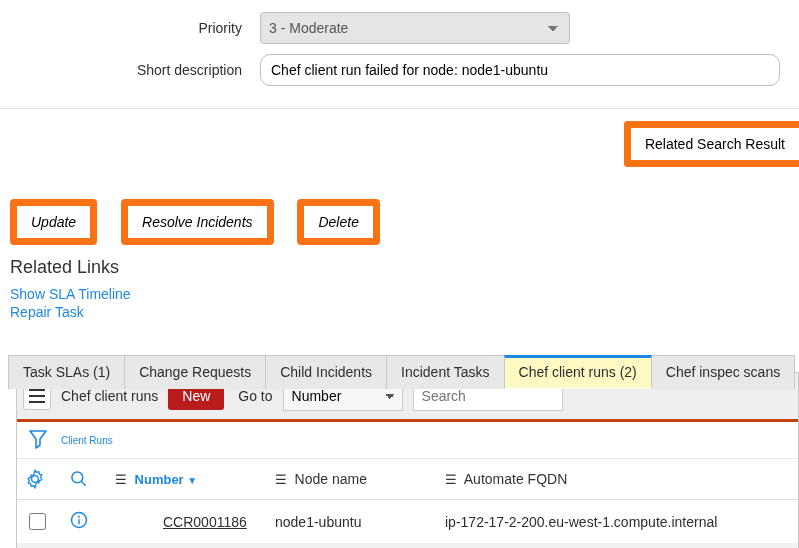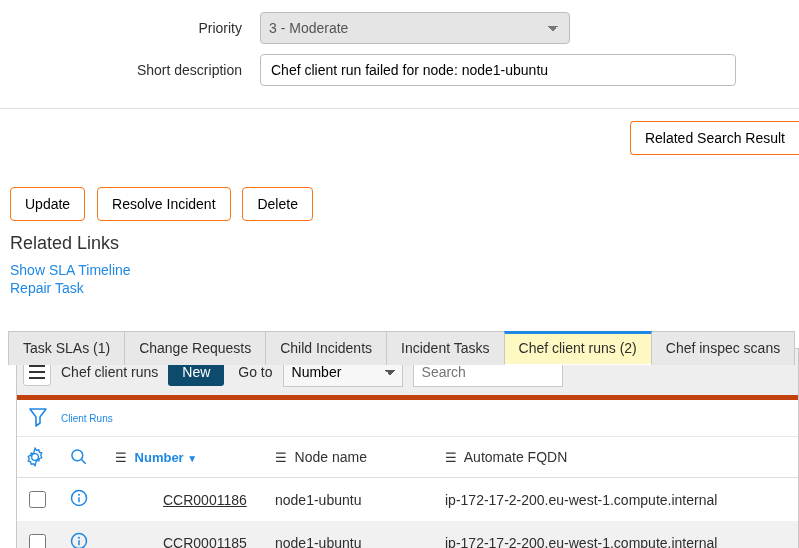--- a/index.html
+++ b/index.html
@@ -4,48 +4,48 @@
 <style>
   * { box-sizing: border-box; }
   html,body { margin:0; padding:0; font-family: -apple-system, BlinkMacSystemFont, "Segoe UI", Helvetica, Arial, sans-serif; font-size:14px; color:#2e2e2e; background:#fff; }
   .page { width:799px; height:548px; position:relative; overflow:hidden; }
 
   
   .form-area { padding-top:12px; }
   .form-row { display:flex; align-items:center; margin-bottom:10px; }
   .form-label { width:260px; text-align:right; padding-right:18px; font-size:14px; color:#2e2e2e; }
   .form-field select { width:310px; height:32px; padding:4px 8px; border:1px solid #bdbdbd; border-radius:4px; background:#e5e5e5; color:#555; font-size:14px; appearance:none; -webkit-appearance:none; -moz-appearance:none; background-image: linear-gradient(45deg, transparent 50%, #777 50%), linear-gradient(135deg, #777 50%, transparent 50%); background-position: calc(100% - 16px) 13px, calc(100% - 11px) 13px; background-size:5px 5px,5px 5px; background-repeat:no-repeat;}
-  .form-field input[type=text] { width:476px; height:32px; padding:4px 10px; border:1px solid #bdbdbd; border-radius:4px; font-size:14px; }
+  .form-field input[type=text] { width:520px; height:32px; padding:4px 10px; border:1px solid #bdbdbd; border-radius:10px; font-size:14px; }
 
   
   .right-btn-row { border-top:1px solid #e0e0e0; margin-top:22px; padding-top:12px; display:flex; justify-content:flex-end; }
-  .btn-outline { background:#fff; border:1px solid #f97316; border-radius:4px; padding:8px 14px; font-size:14px; cursor:pointer; }
+  .btn-outline { background:#fff; border:7px solid #f97316; border-radius:4px; padding:8px 14px; font-size:14px; cursor:pointer; }
   .related-btn { border-top-right-radius:0; border-bottom-right-radius:0; border-right:none; }
 
   
   .btn-group { padding:32px 10px 8px 10px; }
-  .btn-group .btn-outline { margin-right:8px; }
+  .btn-group .btn-outline { margin-right:20px;font-style:italic; }
 
   
   .rel-links { padding:0 10px; }
   .rel-links h3 { margin:4px 0 8px 0; font-weight:400; font-size:18px; color:#333; }
   .link { display:block; color:#1e88e5; font-size:14px; cursor:pointer; margin-bottom:2px; }
 
   
   .tabs-wrap { margin-top:18px; padding-left:8px; }
   .tabs { display:flex; border-bottom:1px solid #c8c8c8; }
   .tab { padding:8px 14px; font-size:14px; color:#2e2e2e; background:#e8e8e8; border:1px solid #c8c8c8; border-bottom:none; margin-right:-1px; cursor:pointer; position:relative; top:17px; }
   .tab.active { background:#fef9c3; border-bottom:1px solid #fff; border-top:3px solid #1e88e5; padding-top:6px; z-index:2;}
 
   
   .list-area { border-left:1px solid #c8c8c8; border-right:1px solid #c8c8c8; margin-left:8px; }
-  .list-toolbar { display:flex; align-items:center; background:#eeeeee; border-bottom:5px solid #c2410c; padding:8px 6px; gap:10px; }
+  .list-toolbar { display:flex; align-items:center; background:#eeeeee; border-bottom:3px solid #c2410c; padding:8px 6px; gap:10px; }
   .icon-btn { width:28px; height:28px; display:flex; align-items:center; justify-content:center; border:1px solid #c8c8c8; background:#fff; border-radius:3px; cursor:pointer; }
   .toolbar-title { font-size:14px; }
-  .btn-primary { background:#0c4a6e; color:#fff; border:none; padding:6px 14px; border-radius:3px; font-size:14px; cursor:pointer; font-weight:500;}
+  .btn-primary { background:#b91c1c; color:#fff; border:none; padding:6px 14px; border-radius:3px; font-size:14px; cursor:pointer; font-weight:500;}
   .goto-label { font-size:14px; margin-left:4px;}
   .goto-select { height:30px; border:1px solid #c8c8c8; background:#f7f7f7; padding:2px 22px 2px 8px; font-size:14px; appearance:none; background-image: linear-gradient(45deg, transparent 50%, #555 50%), linear-gradient(135deg, #555 50%, transparent 50%); background-position: calc(100% - 12px) 12px, calc(100% - 7px) 12px; background-size:5px 5px,5px 5px; background-repeat:no-repeat; min-width:120px;}
   .search-input { height:30px; border:1px solid #c8c8c8; padding:6px 8px; font-size:14px; width:150px;}
 
   
   .filter-row { display:flex; align-items:center; padding:8px 12px; gap:12px; border-bottom:1px solid #e8e8e8;}
   .funnel-icon { color:#1e88e5; width:20px; height:20px; }
   .client-runs-label { color:#1e88e5; font-size:10px; cursor:pointer; }
 
   
@@ -88,21 +88,21 @@
     </div>
   </div>
 </div>
 
 <div class="right-btn-row">
   <button class="btn-outline related-btn">Related Search Result</button>
 </div>
 
 <div class="btn-group">
   <button class="btn-outline">Update</button>
-  <button class="btn-outline">Resolve Incident</button>
+  <button class="btn-outline">Resolve Incidents</button>
   <button class="btn-outline">Delete</button>
 </div>
 
 <div class="rel-links">
   <h3>Related Links</h3>
   <a class="link">Show SLA Timeline</a>
   <a class="link">Repair Task</a>
 </div>
 
 <div class="tabs-wrap">

